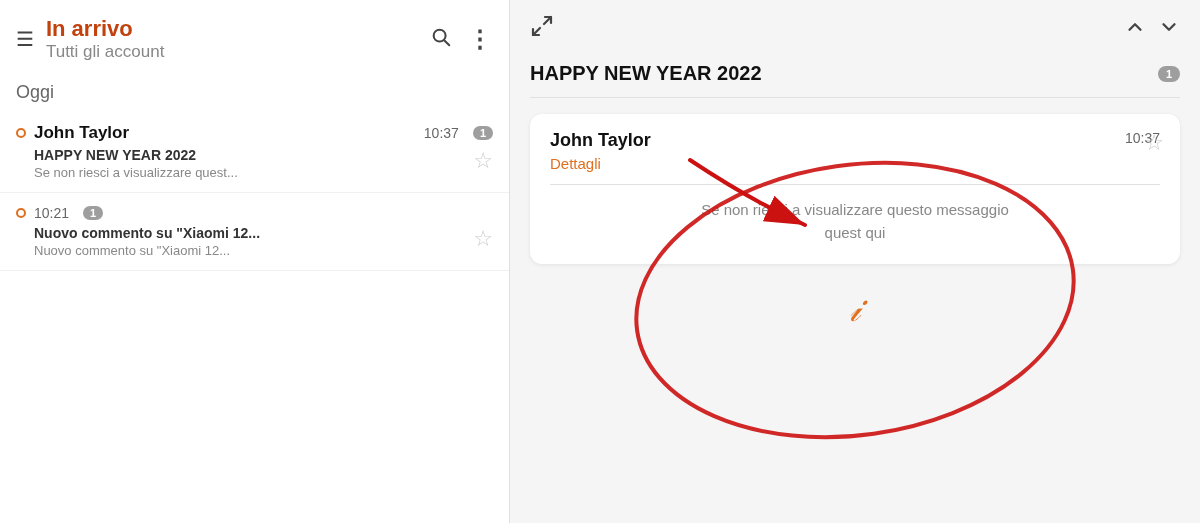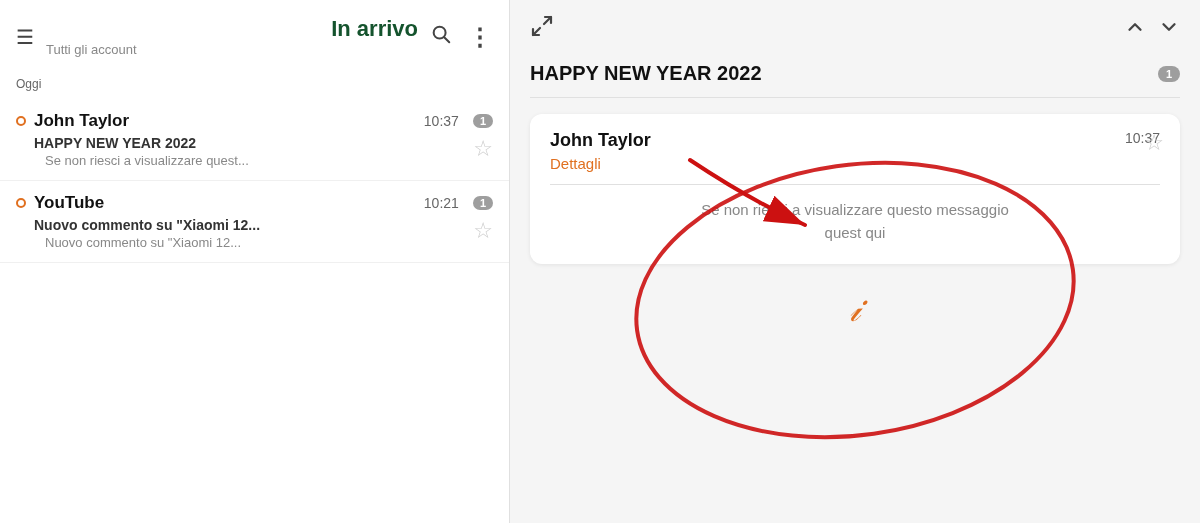--- a/index.html
+++ b/index.html
@@ -35,47 +35,46 @@
       cursor: pointer;
     }
 
     .header-title {
       flex: 1;
     }
 
     .header-title-main {
       font-size: 22px;
       font-weight: 600;
-      color: #14532d;
+      color: #c2410c;
       line-height: 1.2;
-      text-align: right;
     }
 
     .header-title-sub {
-      font-size: 13px;
+      font-size: 17px;
       color: #888;
     }
 
     .header-icons {
       display: flex;
       gap: 16px;
       align-items: center;
     }
 
     .header-icon-btn {
       font-size: 20px;
       color: #444;
       cursor: pointer;
       background: none;
       border: none;
     }
 
     .section-label {
       padding: 8px 16px;
-      font-size: 12px;
+      font-size: 18px;
       color: #666;
       font-weight: 400;
     }
 
     
     .email-item {
       padding: 12px 16px;
       background: #fff;
       border-bottom: 1px solid #f0f0f0;
       cursor: pointer;
@@ -131,21 +130,21 @@
       font-size: 14px;
       color: #333;
       margin-left: 18px;
       font-weight: 600;
       margin-bottom: 2px;
     }
 
     .email-preview {
       font-size: 13px;
       color: #888;
-      margin-left: 29px;
+      margin-left: 18px;
     }
 
     .star-btn {
       position: absolute;
       right: 16px;
       bottom: 20px;
       font-size: 22px;
       color: #ccc;
       background: none;
       border: none;
@@ -335,21 +334,20 @@
       <span class="badge">1</span>
     </div>
     <div class="email-subject">HAPPY NEW YEAR 2022</div>
     <div class="email-preview">Se non riesci a visualizzare quest...</div>
     <button class="star-btn">☆</button>
   </div>
 
   <div class="email-item unread">
     <div class="email-item-row1">
       <div class="unread-dot"></div>
-      <span class="email-sender">YouTube</span>
       <span class="email-time">10:21</span>
       <span class="badge">1</span>
     </div>
     <div class="email-subject">Nuovo commento su "Xiaomi 12...</div>
     <div class="email-preview">Nuovo commento su "Xiaomi 12...</div>
     <button class="star-btn">☆</button>
   </div>
 </div>
 
 <div class="right-panel">

